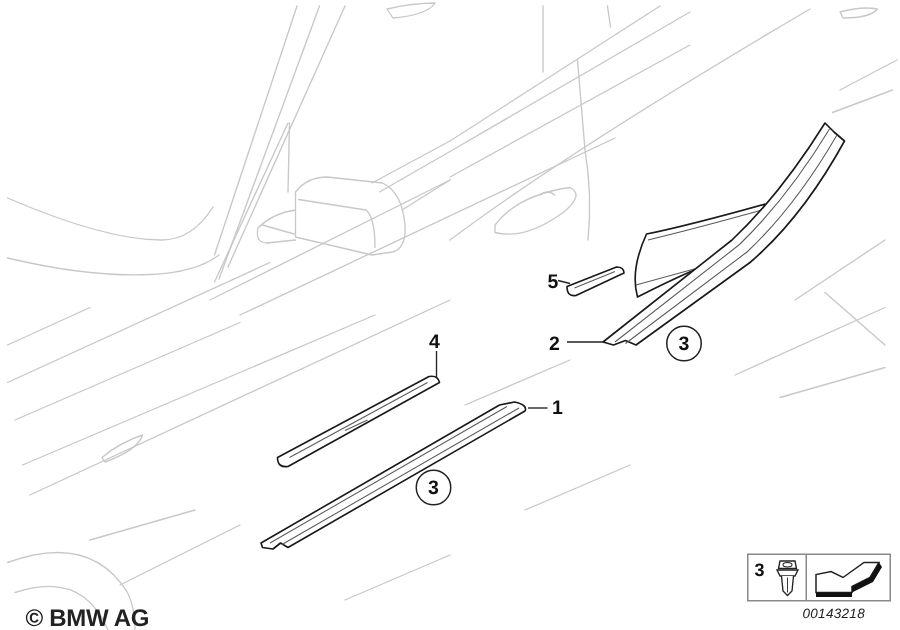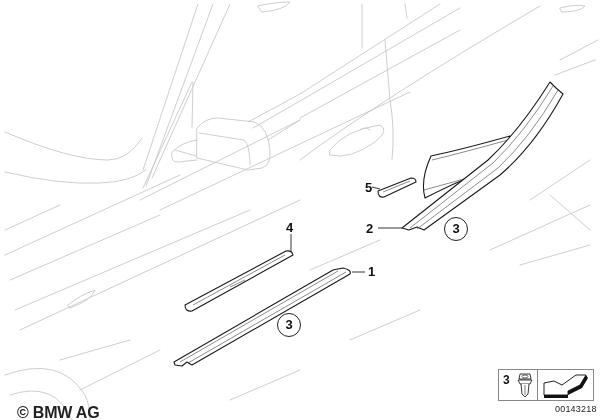--- a/index.html
+++ b/index.html
@@ -52,24 +52,25 @@
     }
     .legend-cell { position: relative; height: 100%; }
     .legend-cell.left { width: 38px; border-right: 1px solid #888; }
     .legend-cell.right { flex: 1; }
     .legend-num {
       position: absolute; left: 4px; top: 3px;
       font-weight: bold; font-size: 12px; color: #111;
     }
     .diagram-id {
       position: absolute;
-      left: 555px; top: 404px;
+      left: 535px; top: 404px;
       font-size: 9px;
       color: #222;
       letter-spacing: 0.2px;
+      font-style: italic;
     }
   </style>
 </head>
 <body>
 
 <div id="canvas">
 
   <svg class="drawing" width="600" height="420" viewBox="0 0 600 420">
 
     <g>

